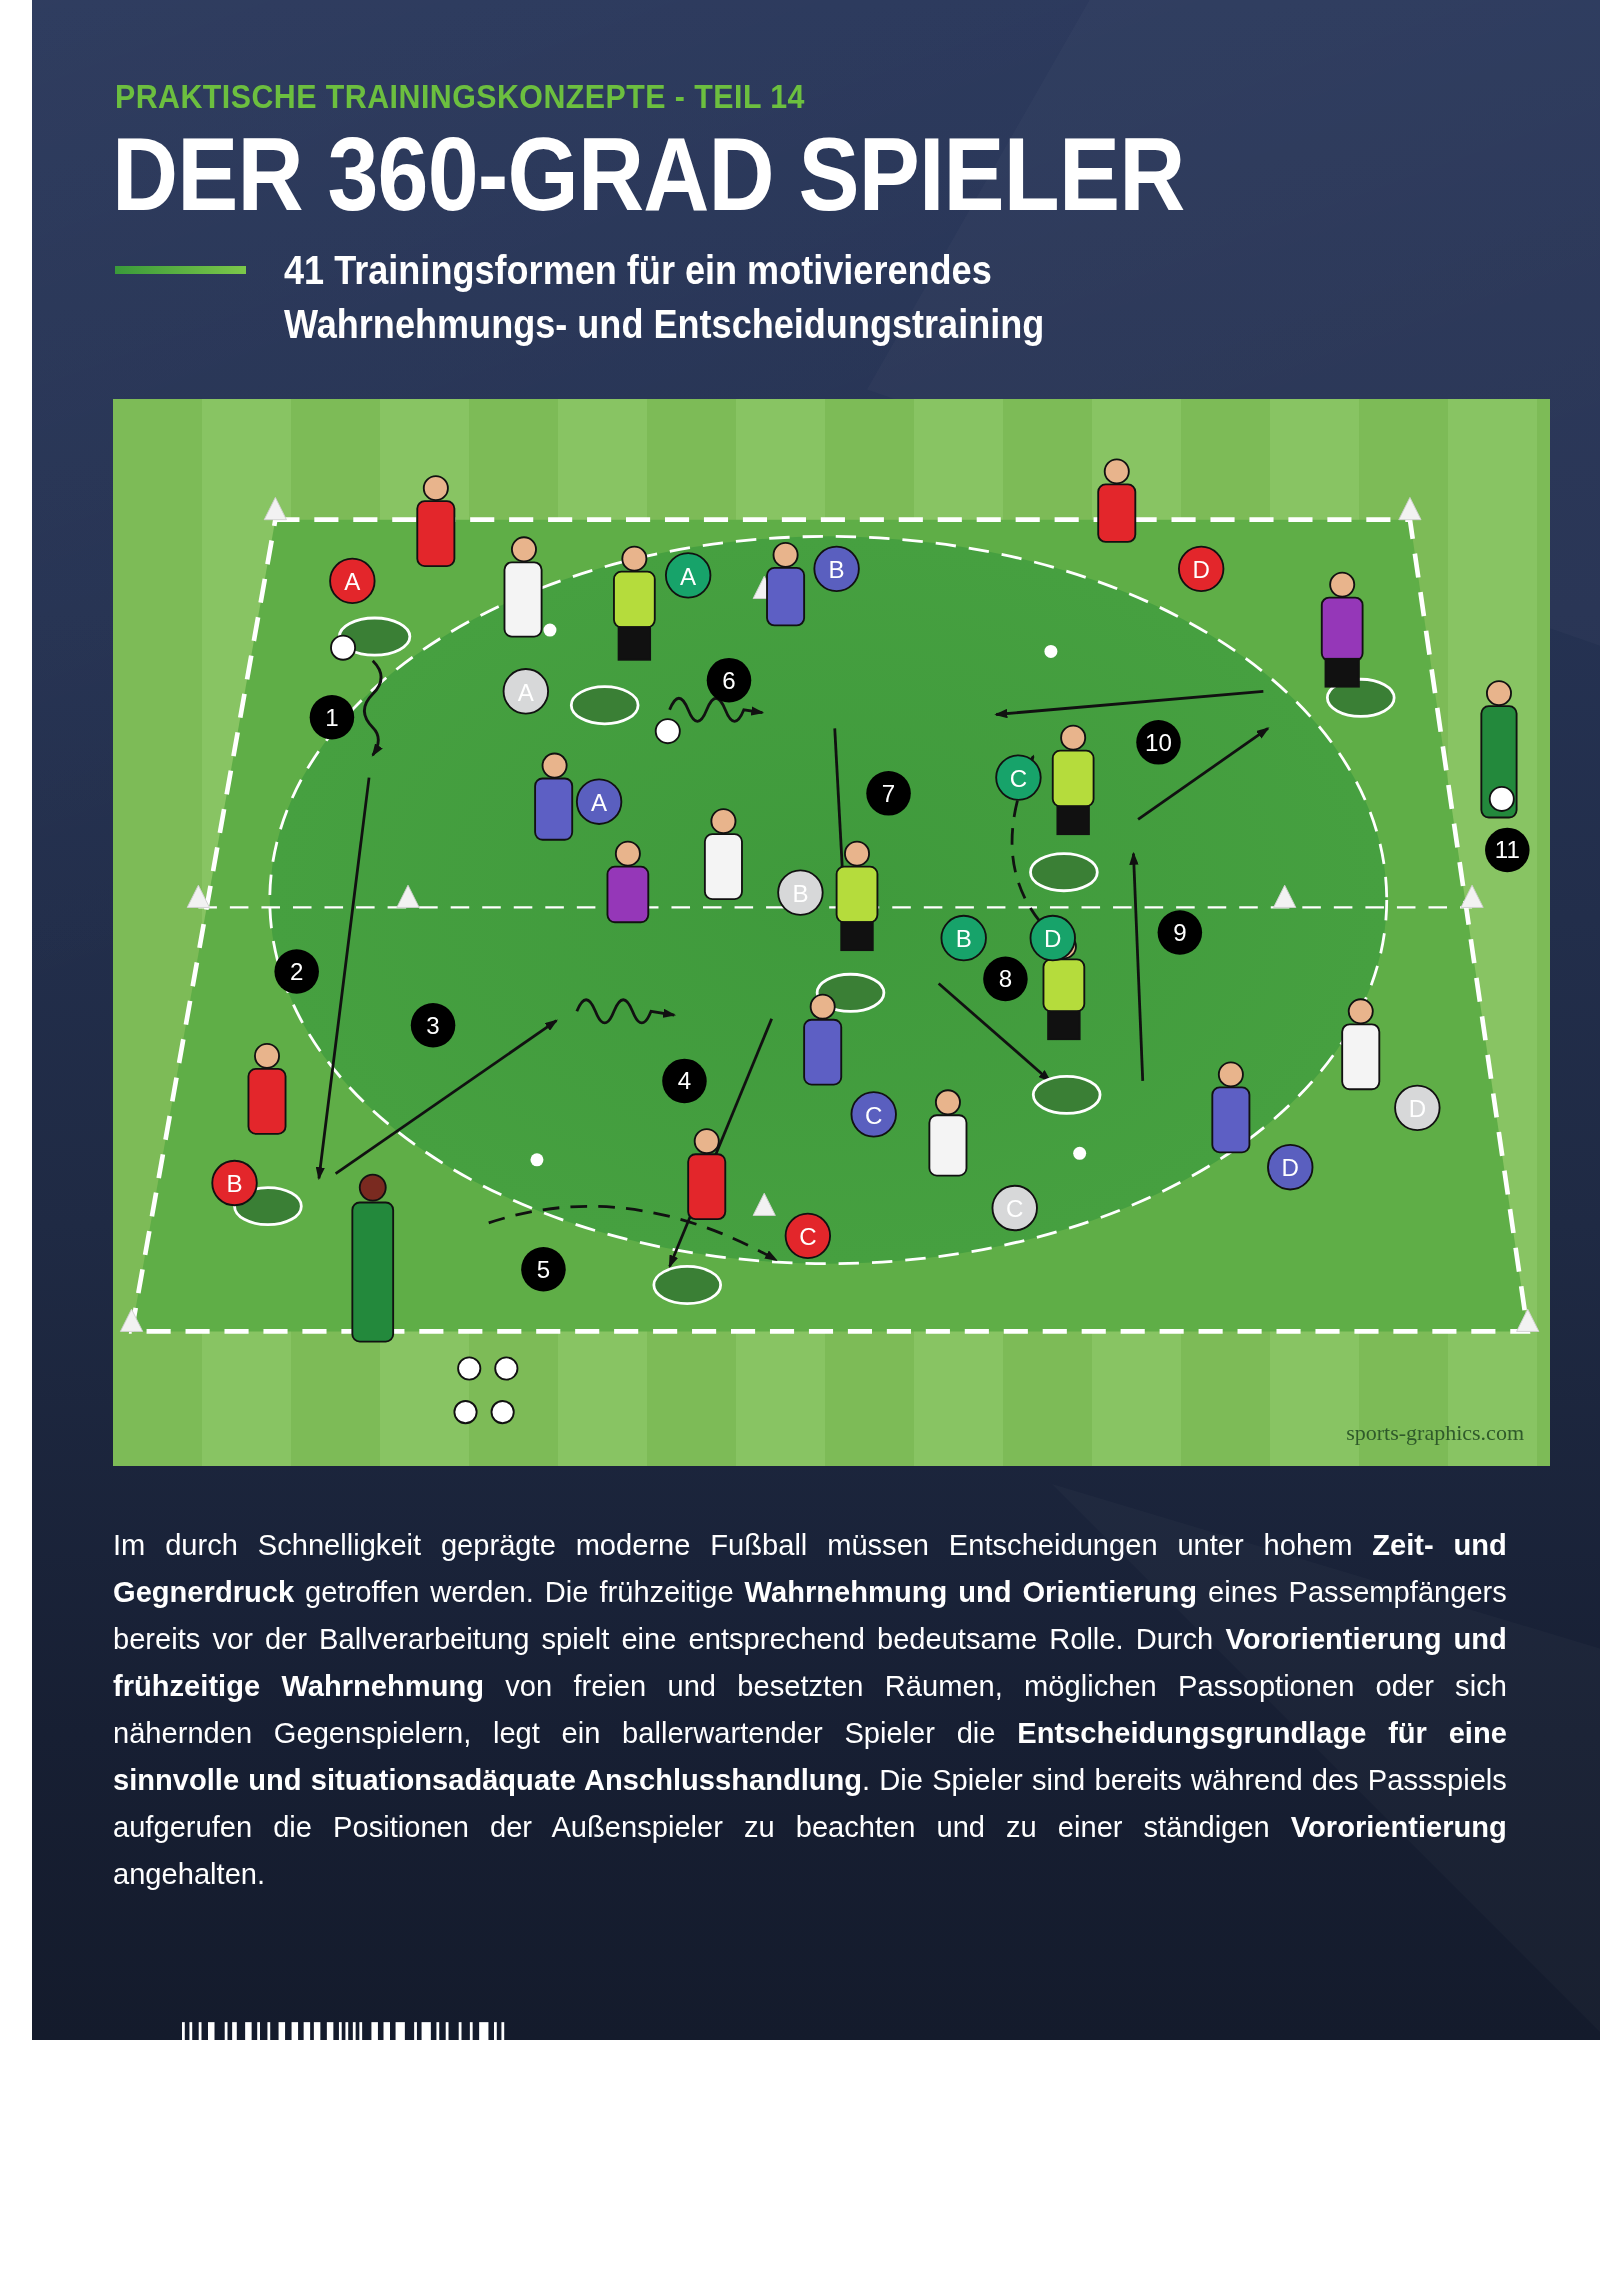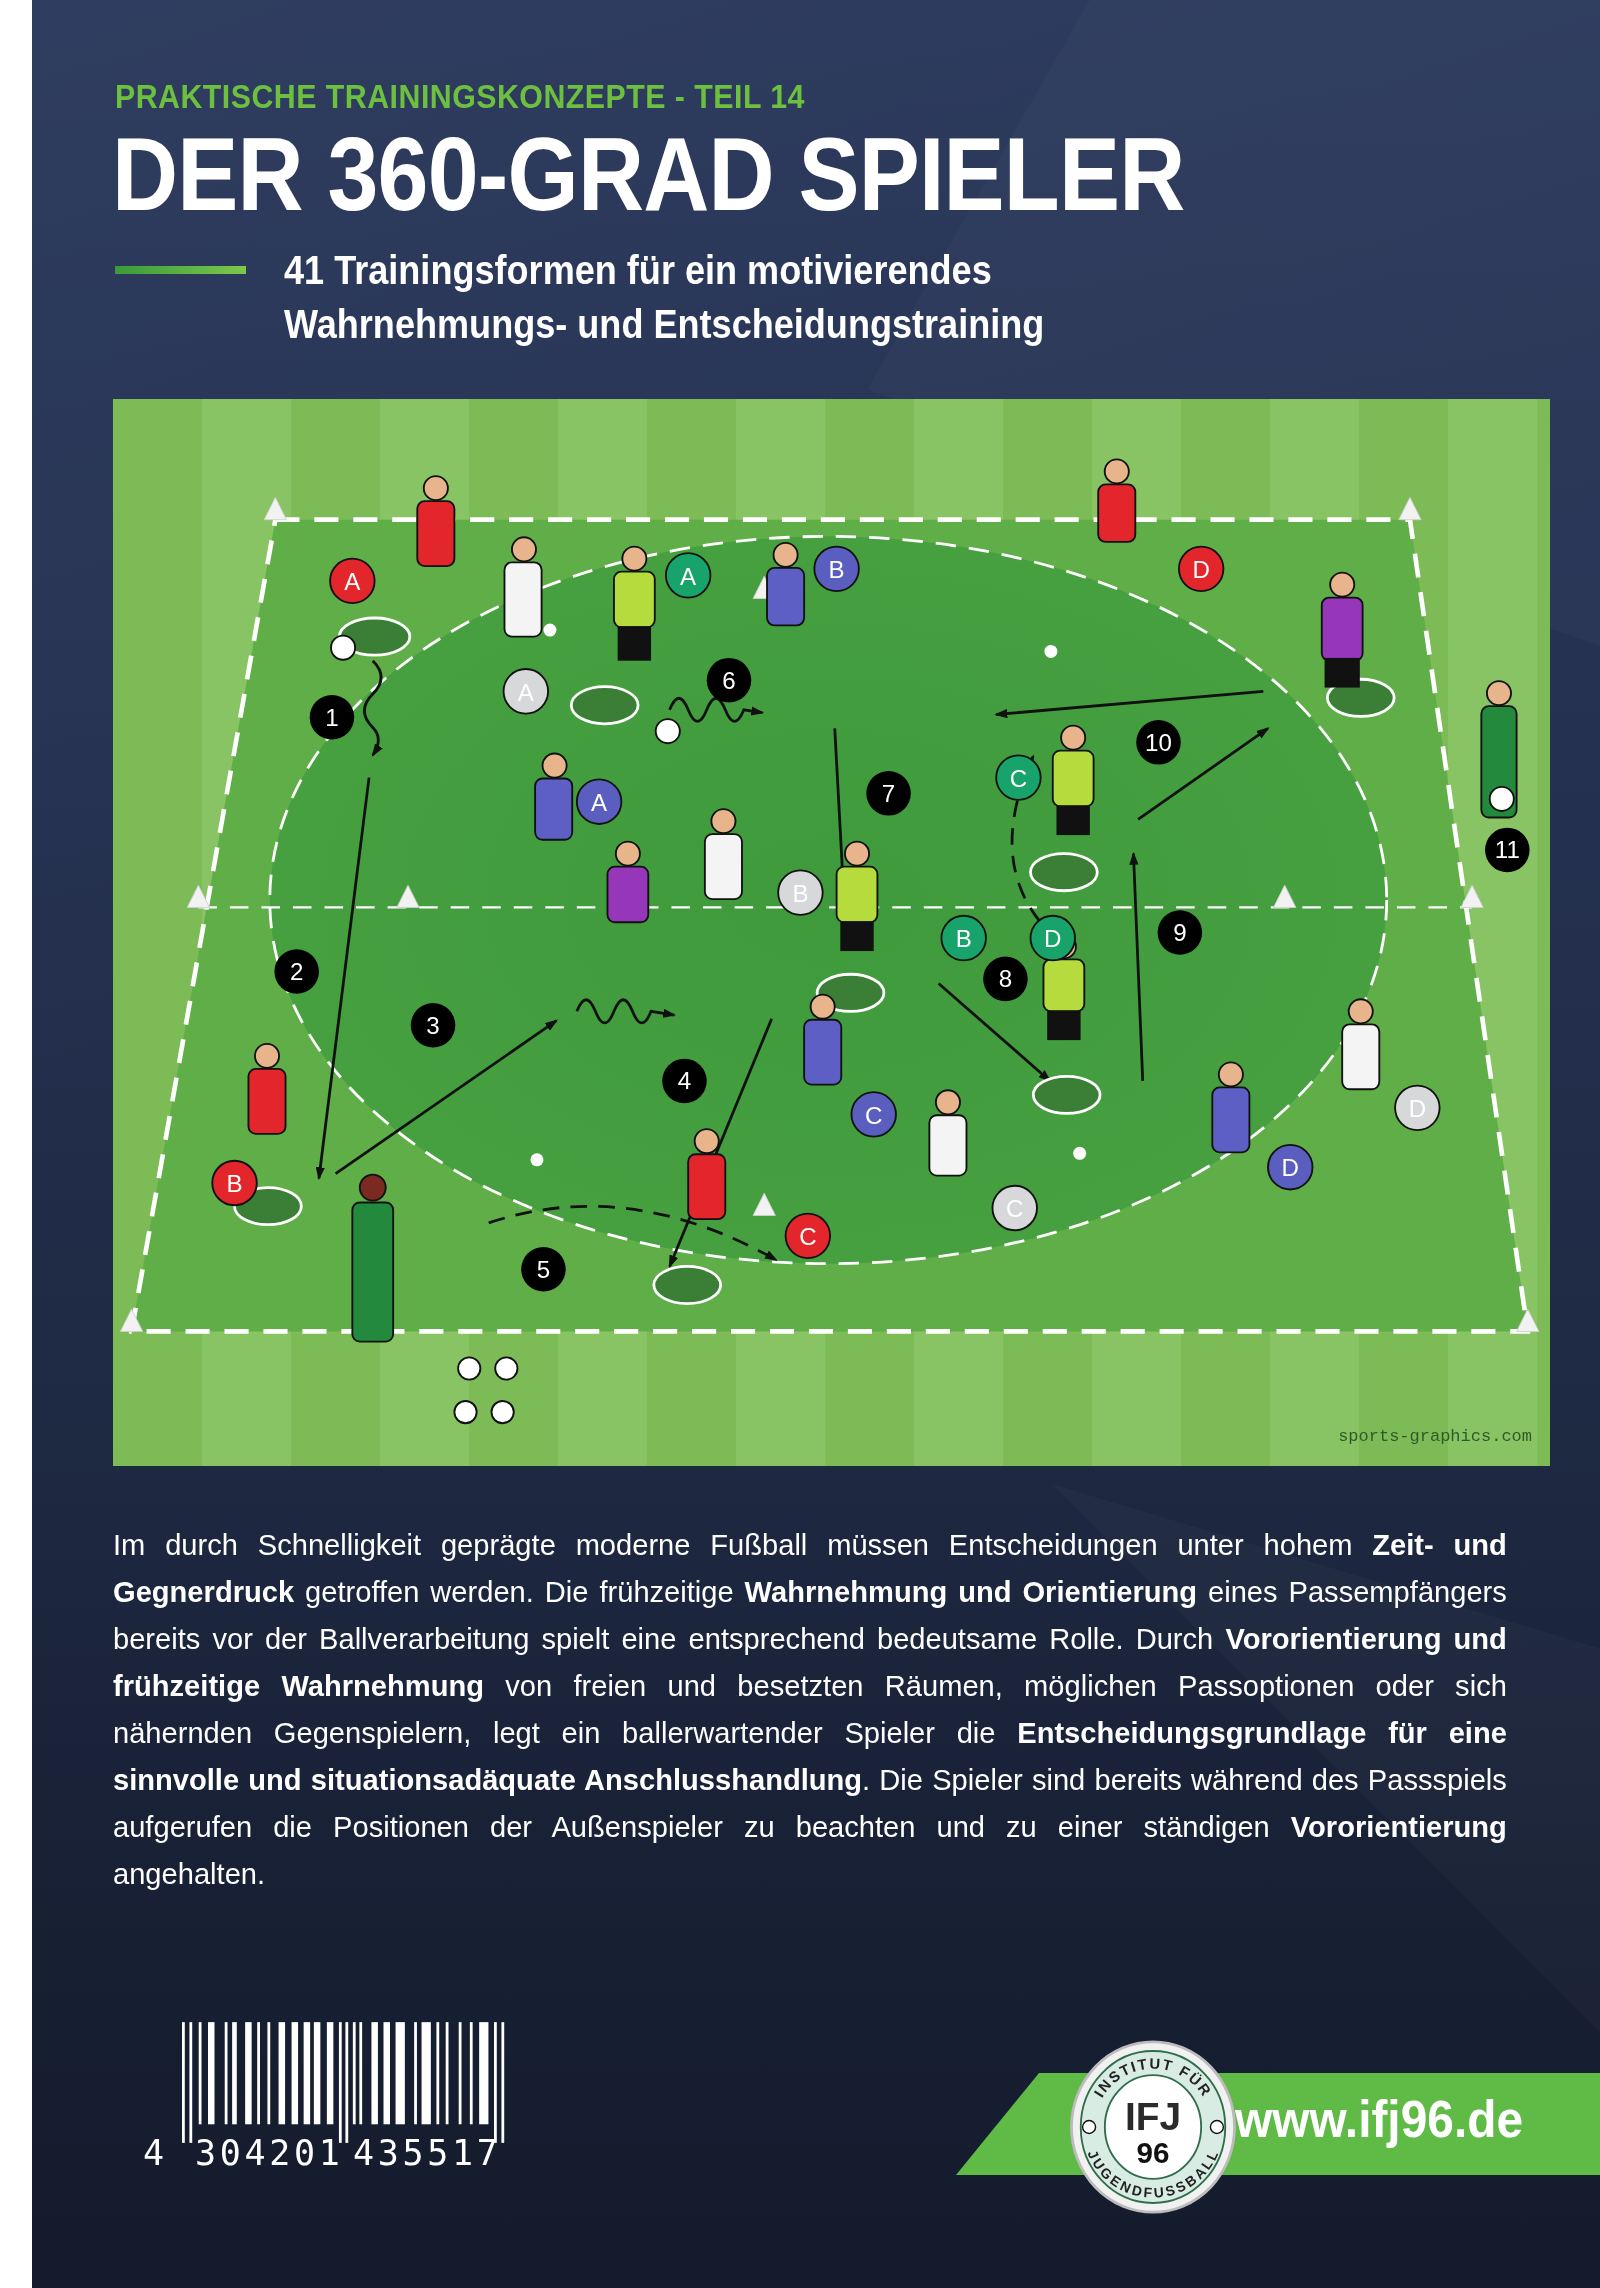--- a/index.html
+++ b/index.html
@@ -3,21 +3,21 @@
 <meta charset="utf-8">
 <style>
   * { box-sizing: border-box; margin: 0; padding: 0; }
   html, body { width: 1600px; height: 2288px; overflow: hidden; }
   body {
     position: relative;
     background: #ffffff;
     font-family: "Liberation Sans", "DejaVu Sans", sans-serif;
   }
   .cover {
-    position: absolute; left: 32px; top: 0; width: 1569px; height: 2288px;
+    position: absolute; left: 32px; top: 0; width: 1569px; height: 2040px;
     background:
       linear-gradient(160deg, rgba(255,255,255,0.035) 0%, rgba(255,255,255,0) 40%),
       linear-gradient(180deg, #28365a 0%, #253252 30%, #1f2a44 60%, #171f33 85%, #141b2c 100%);
     overflow: hidden;
   }
   .facet {
     position: absolute; background: rgba(255,255,255,0.025);
   }
   .supertitle {
     position: absolute; left: 83px; top: 78px;
@@ -46,22 +46,22 @@
   }
   
   .field {
     position: absolute; left: 81px; top: 399px; width: 1437px; height: 1067px;
     background: repeating-linear-gradient(90deg,
       #7dbb57 0px, #7dbb57 89px, #88c463 89px, #88c463 178px);
     overflow: hidden;
   }
   .field svg { position: absolute; left: 0; top: 0; }
   .watermark {
-    position: absolute; right: 18px; bottom: 20.4px;
-    font-family: Liberation Mono, monospace; font-size: 17px; color: #2f5a2a;
+    position: absolute; right: 26px; bottom: 20.4px;
+    font-family: Liberation Serif, serif; font-size: 22px; color: #2f5a2a;
     letter-spacing: 0px;
   }
   .paragraph {
     position: absolute; left: 81px; top: 1521px; width: 1437px;
     font-family: "Liberation Sans", sans-serif; font-size: 30px; line-height: 47px;
     color: #ffffff; text-align: justify;
     transform: scaleX(0.97); transform-origin: left top;
   }
   .paragraph b { font-weight: bold; }
   .barcode {

